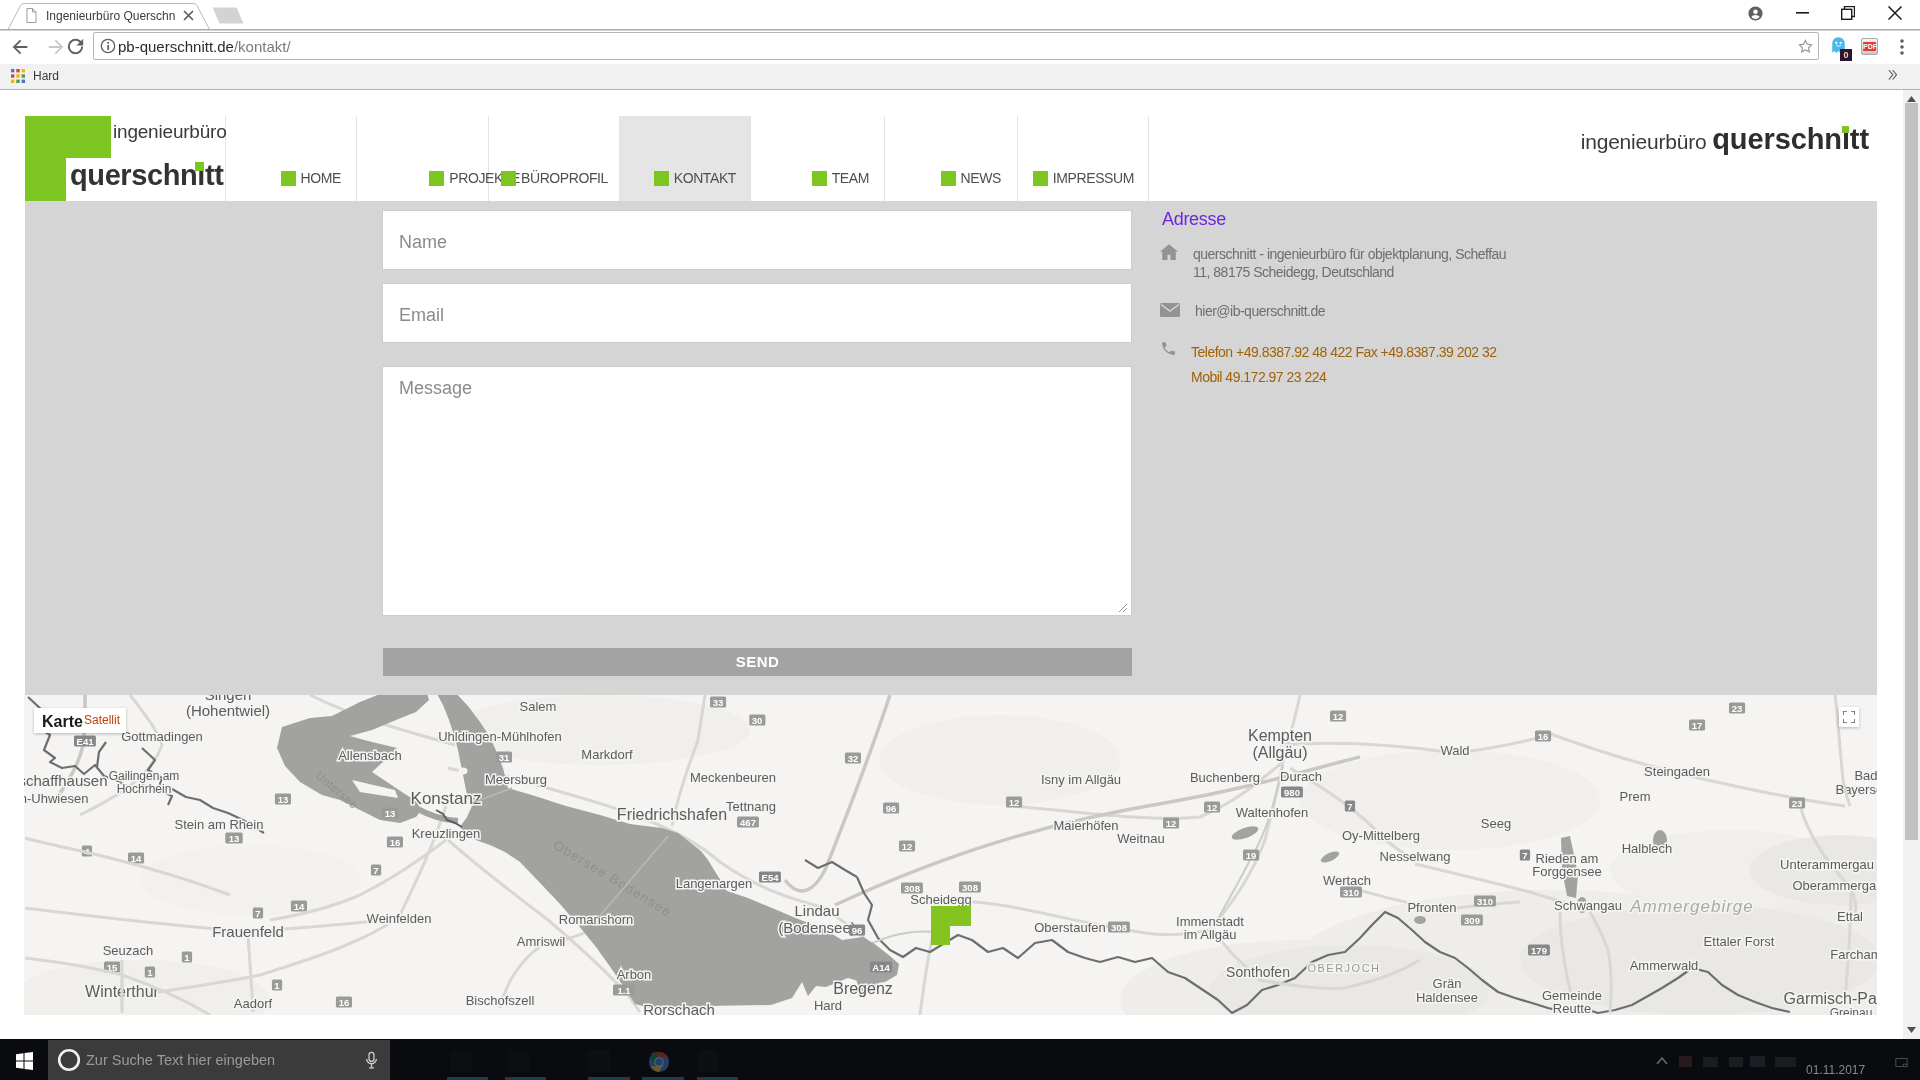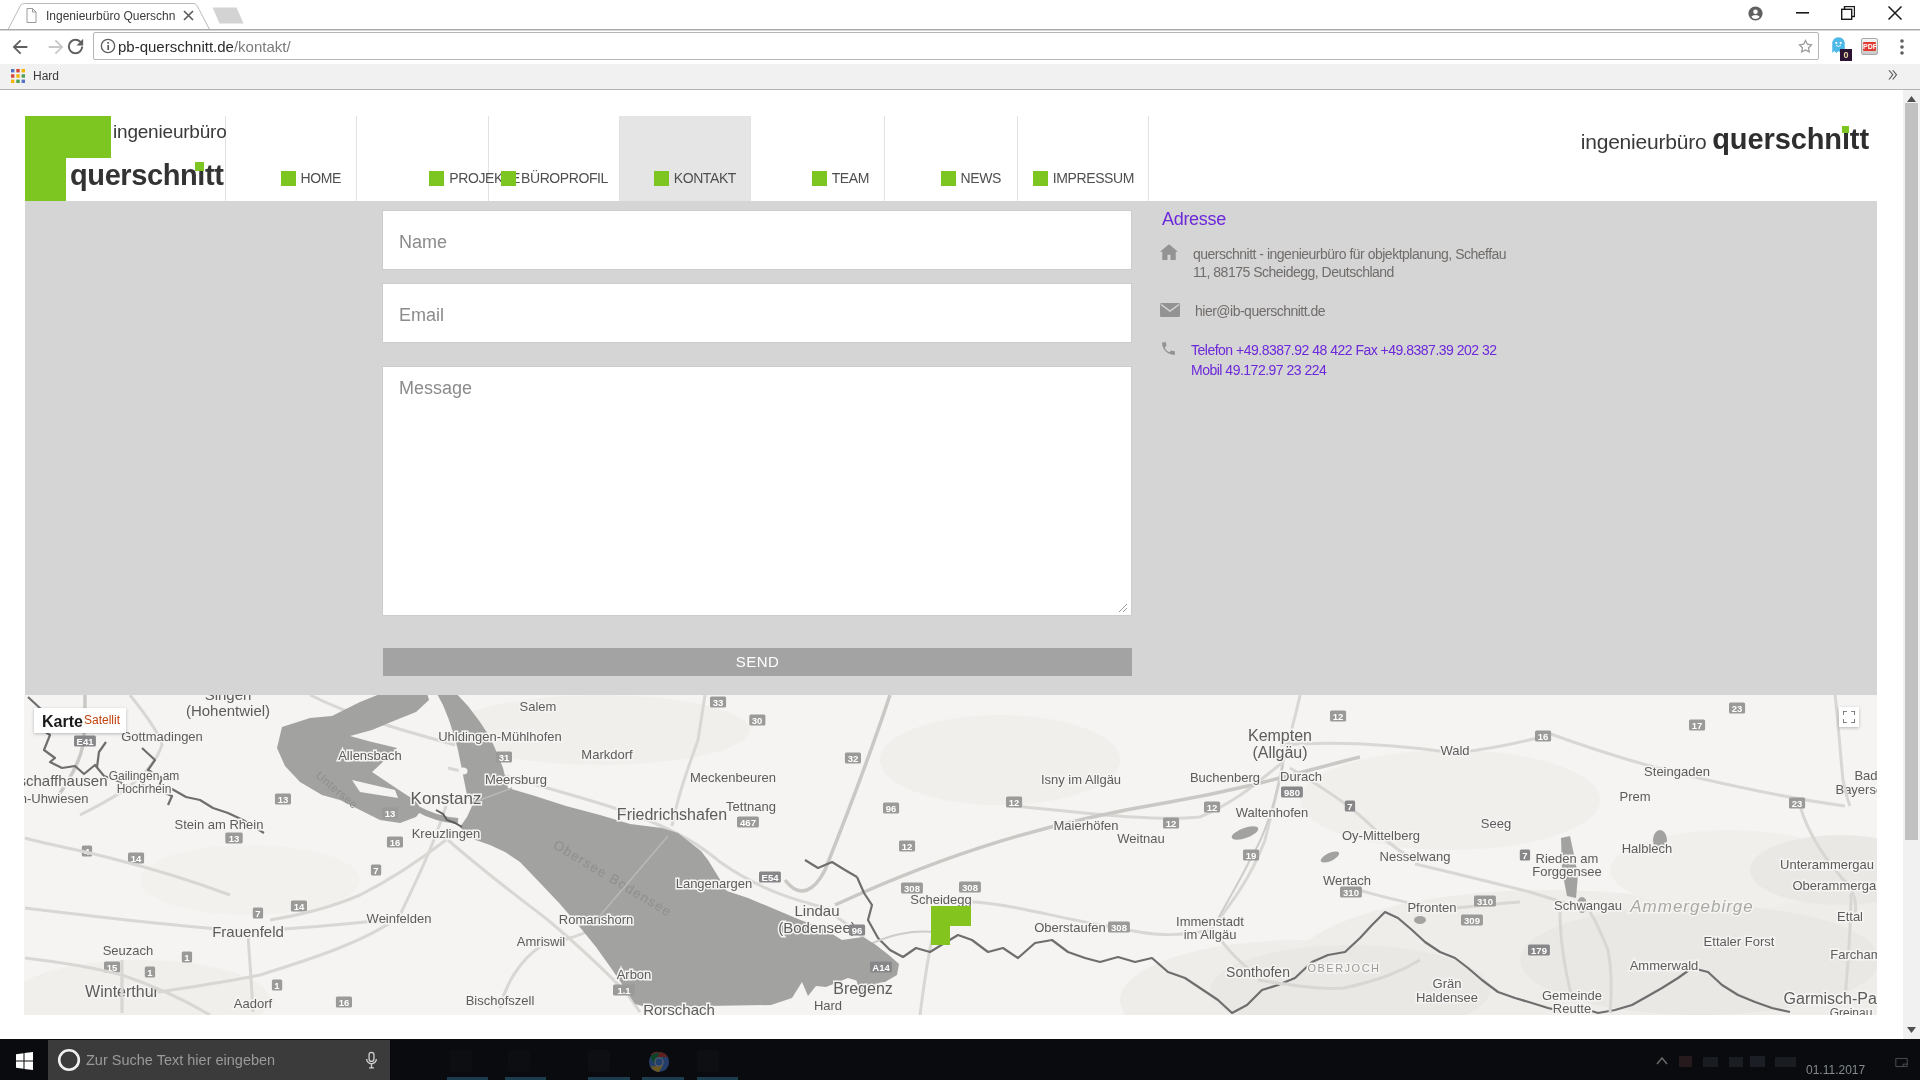--- a/index.html
+++ b/index.html
@@ -143,36 +143,36 @@
 <div class="abs" style="left:25px;top:201px;width:1852px;height:494px;background:#d5d5d5"></div>
 <div class="abs" style="left:382px;top:210px;width:750px;height:60px;background:#fff;border:1px solid #ccc"></div>
 <div class="abs ph" style="left:399px;top:232px">Name</div>
 <div class="abs" style="left:382px;top:283px;width:750px;height:60px;background:#fff;border:1px solid #ccc"></div>
 <div class="abs ph" style="left:399px;top:305px">Email</div>
 <div class="abs" style="left:382px;top:366px;width:750px;height:250px;background:#fff;border:1px solid #ccc"></div>
 <div class="abs ph" style="left:399px;top:378px">Message</div>
 <svg class="abs" style="left:1118px;top:603px" width="10" height="10">
     <path d="M9,1 L1,9 M9,5 L5,9" stroke="#999" stroke-width="1"></path>
   </svg>
-<div class="abs" style="left:383px;top:648px;width:749px;height:28px;background:#a3a3a3;color:#fff;font-size:15px;font-weight:normal;letter-spacing:0.5px;text-align:center;line-height:28px">SEND</div>
+<div class="abs" style="left:383px;top:648px;width:749px;height:28px;background:#a3a3a3;color:#fff;font-size:15px;font-weight:bold;letter-spacing:0.5px;text-align:center;line-height:28px">SEND</div>
 
 <div class="abs" style="left:1162px;top:209px;font-size:18px;letter-spacing:-0.3px;color:#6d28d9">Adresse</div>
 <svg class="abs" style="left:1160px;top:244px" width="18" height="16" viewBox="0 0 24 21">
     <path fill="#939393" d="M12 0L0 10h3v11h7v-7h4v7h7V10h3L12 0z"></path>
   </svg>
 <div class="abs" style="left:1193px;top:246px;font-size:14px;letter-spacing:-0.5px;line-height:17.5px;color:#716d6b">querschnitt - ingenieurbüro für objektplanung, Scheffau<br>11, 88175 Scheidegg, Deutschland</div>
 <svg class="abs" style="left:1160px;top:303px" width="20" height="14">
     <rect x="0" y="0" width="20" height="14" rx="1.5" fill="#939393"></rect>
     <path d="M1,1.5 L10,8 L19,1.5" stroke="#d5d5d5" stroke-width="1.5" fill="none"></path>
   </svg>
 <div class="abs" style="left:1195px;top:303px;font-size:14px;letter-spacing:-0.5px;color:#716d6b">hier@ib-querschnitt.de</div>
 <svg class="abs" style="left:1160px;top:340px" width="17" height="17" viewBox="0 0 24 24">
     <path fill="#939393" d="M6.6 10.8c1.4 2.8 3.8 5.1 6.6 6.6l2.2-2.2c.3-.3.7-.4 1-.2 1.1.4 2.3.6 3.6.6.6 0 1 .4 1 1V20c0 .6-.4 1-1 1C10.6 21 3 13.4 3 4c0-.6.4-1 1-1h3.5c.6 0 1 .4 1 1 0 1.2.2 2.4.6 3.6.1.3 0 .7-.2 1l-2.3 2.2z"></path>
   </svg>
-<div class="abs" style="left:1191px;top:340px;font-size:14px;letter-spacing:-0.5px;line-height:20px;color:#6d28d9">Telefon +49.8387.92 48 422 Fax +49.8387.39 202 32<br>Mobil 49.172.97 23 224</div>
+<div class="abs" style="left:1191px;top:340px;font-size:14px;letter-spacing:-0.5px;line-height:25px;color:#a16207">Telefon +49.8387.92 48 422 Fax +49.8387.39 202 32<br>Mobil 49.172.97 23 224</div>
 
 <svg id="map" class="abs" style="left:24px;top:695px" width="1853" height="320" viewBox="24 695 1853 320">
 <rect x="24" y="695" width="1853" height="320" fill="#f5f4f2"></rect>
 <g fill="#f0efec">
 <ellipse cx="1550" cy="970" rx="260" ry="80" fill="#eeedea"></ellipse>
 <ellipse cx="1800" cy="940" rx="180" ry="90" fill="#eeedea"></ellipse>
 <ellipse cx="1300" cy="1000" rx="180" ry="60" fill="#eeedea"></ellipse>
 <ellipse cx="1730" cy="870" rx="120" ry="40" fill="#f0efec"></ellipse>
 <ellipse cx="250" cy="880" rx="110" ry="35" fill="#f2f1ee"></ellipse>
 <ellipse cx="600" cy="730" rx="150" ry="35"></ellipse>

